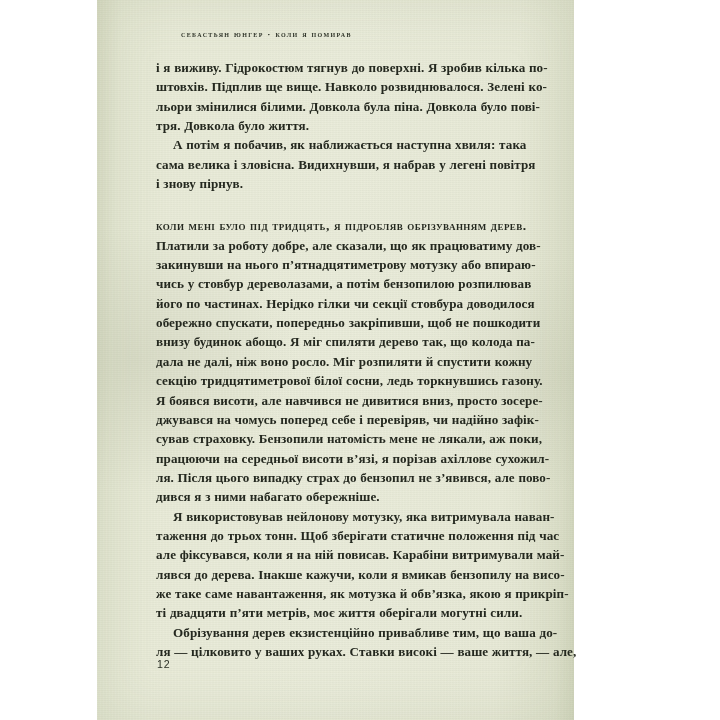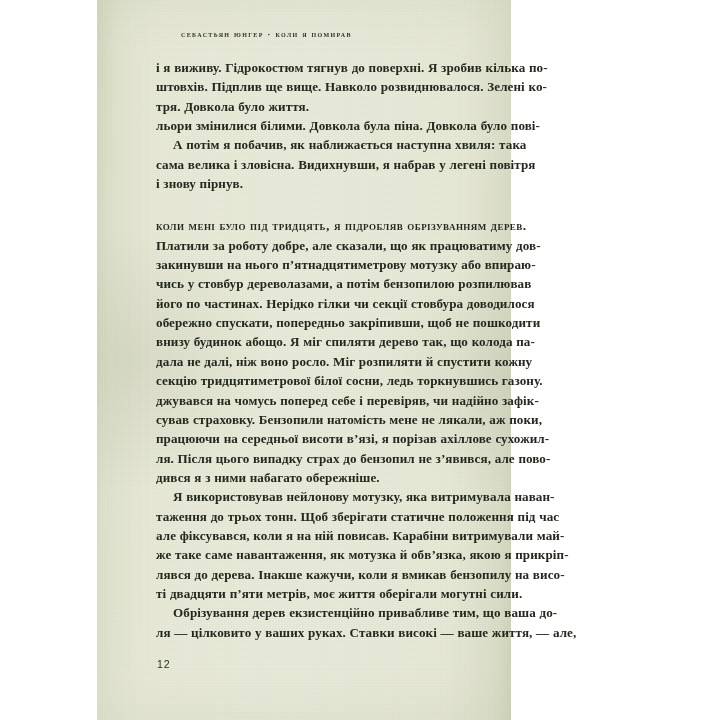--- a/index.html
+++ b/index.html
@@ -17,21 +17,21 @@
     position: relative;
     width: 720px;
     height: 720px;
     background: #ffffff;
   }
   
   #book-page {
     position: absolute;
     left: 97px;
     top: 0;
-    width: 414px;
+    width: 477px;
     height: 720px;
     background:
       radial-gradient(ellipse at 8% 50%, rgba(190,194,170,0.34) 0%, rgba(190,194,170,0.0) 26%),
       radial-gradient(ellipse at 98% 52%, rgba(188,192,168,0.28) 0%, rgba(188,192,168,0.0) 22%),
       linear-gradient(92deg, #d9dcc5 0%, #e4e7d3 5%, #e9ebd9 16%, #eaecdb 50%, #e8ead8 84%, #dfe2cd 96%, #d4d8c0 100%);
     box-shadow: inset 0 0 52px rgba(175,180,152,0.22);
   }
   
   #book-page::after {
     content: "";
@@ -119,55 +119,56 @@
   <div id="book-page">
     <div class="page-inner">
 
       <div id="running-head">Себастьян Юнгер · Коли я помирав</div>
 
       <div id="text-column">
 
         <div class="para">
           <span class="ln">і я виживу. Гідрокостюм тягнув до поверхні. Я зробив кілька по-</span>
           <span class="ln">штовхів. Підплив ще вище. Навколо розвиднювалося. Зелені ко-</span>
+          <span class="ln">льори змінилися білими. Довкола була піна. Довкола було пові-</span>
           <span class="ln">тря. Довкола було життя.</span>
-          <span class="ln">льори змінилися білими. Довкола була піна. Довкола було пові-</span>
         </div>
 
         <div class="para">
           <span class="ln"><span class="indent-space"></span><span>А потім я побачив, як наближається наступна хвиля: така</span></span>
           <span class="ln">сама велика і зловісна. Видихнувши, я набрав у легені повітря</span>
           <span class="ln">і знову пірнув.</span>
         </div>
 
         <div class="section-gap"></div>
 
         <div class="para">
           <span class="ln opening-caps">Коли мені було під тридцять, я підробляв обрізуванням дерев.</span>
           <span class="ln">Платили за роботу добре, але сказали, що як працюватиму дов-</span>
           <span class="ln">закинувши на нього п’ятнадцятиметрову мотузку або впираю-</span>
           <span class="ln">чись у стовбур дереволазами, а потім бензопилою розпилював</span>
           <span class="ln">його по частинах. Нерідко гілки чи секції стовбура доводилося</span>
           <span class="ln">обережно спускати, попередньо закріпивши, щоб не пошкодити</span>
           <span class="ln">внизу будинок абощо. Я міг спиляти дерево так, що колода па-</span>
           <span class="ln">дала не далі, ніж воно росло. Міг розпиляти й спустити кожну</span>
           <span class="ln">секцію тридцятиметрової білої сосни, ледь торкнувшись газону.</span>
+          <span class="ln">Я боявся висоти, але навчився не дивитися вниз, просто зосере-</span>
           <span class="ln">джувався на чомусь поперед себе і перевіряв, чи надійно зафік-</span>
           <span class="ln">сував страховку. Бензопили натомість мене не лякали, аж поки,</span>
           <span class="ln">працюючи на середньої висоти в’язі, я порізав ахіллове сухожил-</span>
           <span class="ln">ля. Після цього випадку страх до бензопил не з’явився, але пово-</span>
           <span class="ln">дився я з ними набагато обережніше.</span>
         </div>
 
         <div class="para">
           <span class="ln"><span class="indent-space"></span><span>Я використовував нейлонову мотузку, яка витримувала наван-</span></span>
           <span class="ln">таження до трьох тонн. Щоб зберігати статичне положення під час</span>
           <span class="ln">але фіксувався, коли я на ній повисав. Карабіни витримували май-</span>
+          <span class="ln">лявся до дерева. Інакше кажучи, коли я вмикав бензопилу на висо-</span>
           <span class="ln">же таке саме навантаження, як мотузка й обв’язка, якою я прикріп-</span>
-          <span class="ln">лявся до дерева. Інакше кажучи, коли я вмикав бензопилу на висо-</span>
           <span class="ln">ті двадцяти п’яти метрів, моє життя оберігали могутні сили.</span>
         </div>
 
         <div class="para">
           <span class="ln"><span class="indent-space"></span><span>Обрізування дерев екзистенційно привабливе тим, що ваша до-</span></span>
           <span class="ln">ля — цілковито у ваших руках. Ставки високі — ваше життя, — але,</span>
         </div>
 
       </div>
 

